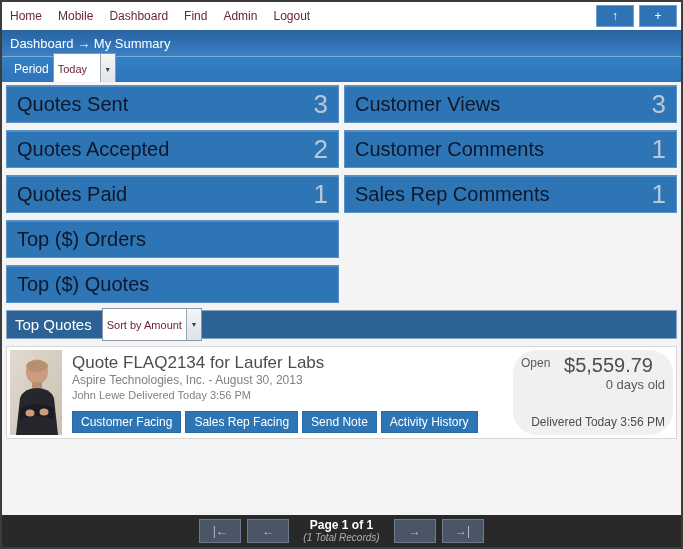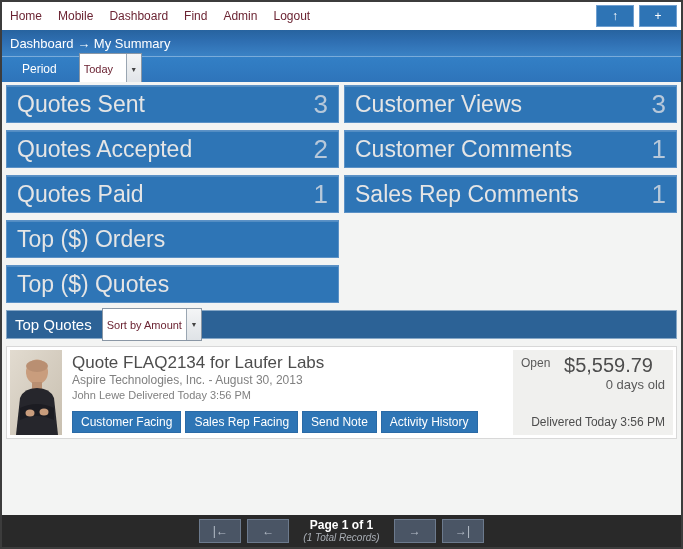--- a/index.html
+++ b/index.html
@@ -35,21 +35,21 @@
     background:linear-gradient(to bottom,#27639f 0%,#2f6fb2 45%,#3a82c5 100%);
     display:flex; align-items:center; padding-left:8px;
     color:#ffffff; font-size:13px;
   }
 
   
   .period-bar {
     height:26px; flex:0 0 26px;
     background:linear-gradient(to bottom,#3380c6,#2e74ba);
     box-shadow:inset 0 1px 0 rgba(255,255,255,.35);
-    display:flex; align-items:center; padding-left:20px; gap:22px;
+    display:flex; align-items:center; padding-left:12px; gap:4px;
     color:#ffffff; font-size:12px;text-align:center;
   }
 
   
   .win-select {
     height:33px; background:#fff; border:1px solid #8a97a5;
     display:inline-flex; align-items:stretch; cursor:pointer;
   }
   .win-select .ws-text {
     font-size:11px; color:#6b2433; padding:0 4px; display:flex; align-items:center;
@@ -70,21 +70,21 @@
   }
   .tiles { display:flex; gap:5px; }
   .tile-col { width:calc(50% - 2.5px); display:flex; flex-direction:column; gap:7px; }
   .tile {
     height:38px; flex:0 0 38px;
     background:#2e75b6; border:1px solid #5b91c6;
     box-shadow:inset 0 1px 0 rgba(255,255,255,.18);
     display:flex; align-items:center; justify-content:space-between;
     padding:0 10px; cursor:pointer;
   }
-  .tile-label { color:#e5e5e5; font-size:23px; }
+  .tile-label { color:#0f172a; font-size:20px; }
   .tile-value { color:#b7c8da; font-size:26px; line-height:1; }
 
   
   .topquotes-bar {
     margin-top:7px; height:29px; flex:0 0 29px;
     background:#2c6296; border:1px solid #86a7c6;
     display:flex; align-items:center; gap:10px; padding-left:8px;
   }
   .topquotes-title { color:#ffffff; font-size:15px; }
 
@@ -100,21 +100,21 @@
   .card-subtitle { color:#808080; font-size:12px; line-height:15px; }
   .card-meta { color:#808080; font-size:11px; line-height:14px; }
   .card-buttons { display:flex; gap:4px; margin-top:9px; }
   .card-btn {
     background:#2e75b5; border:1px solid #2a6aa6; color:#fff;
     font-size:12px; padding:3px 8px; cursor:pointer; white-space:nowrap;
     font-family:"Liberation Sans", sans-serif;
   }
   .card-panel {
     width:160px; flex:0 0 160px; background:#f0f0ee;
-    position:relative; padding:5px 8px;
+    position:relative; padding:5px 8px;border-radius:24px;
   }
   .panel-status { position:absolute; left:8px; top:6px; color:#595959; font-size:12px; }
   .panel-amount { position:absolute; right:20px; top:4px; color:#4d4d4d; font-size:20px; }
   .panel-age { position:absolute; right:8px; top:27px; color:#595959; font-size:13px; }
   .panel-delivered { position:absolute; right:8px; bottom:6px; color:#4d4d4d; font-size:12px; }
 
   .spacer { flex:1; }
 
   
   .footer {

